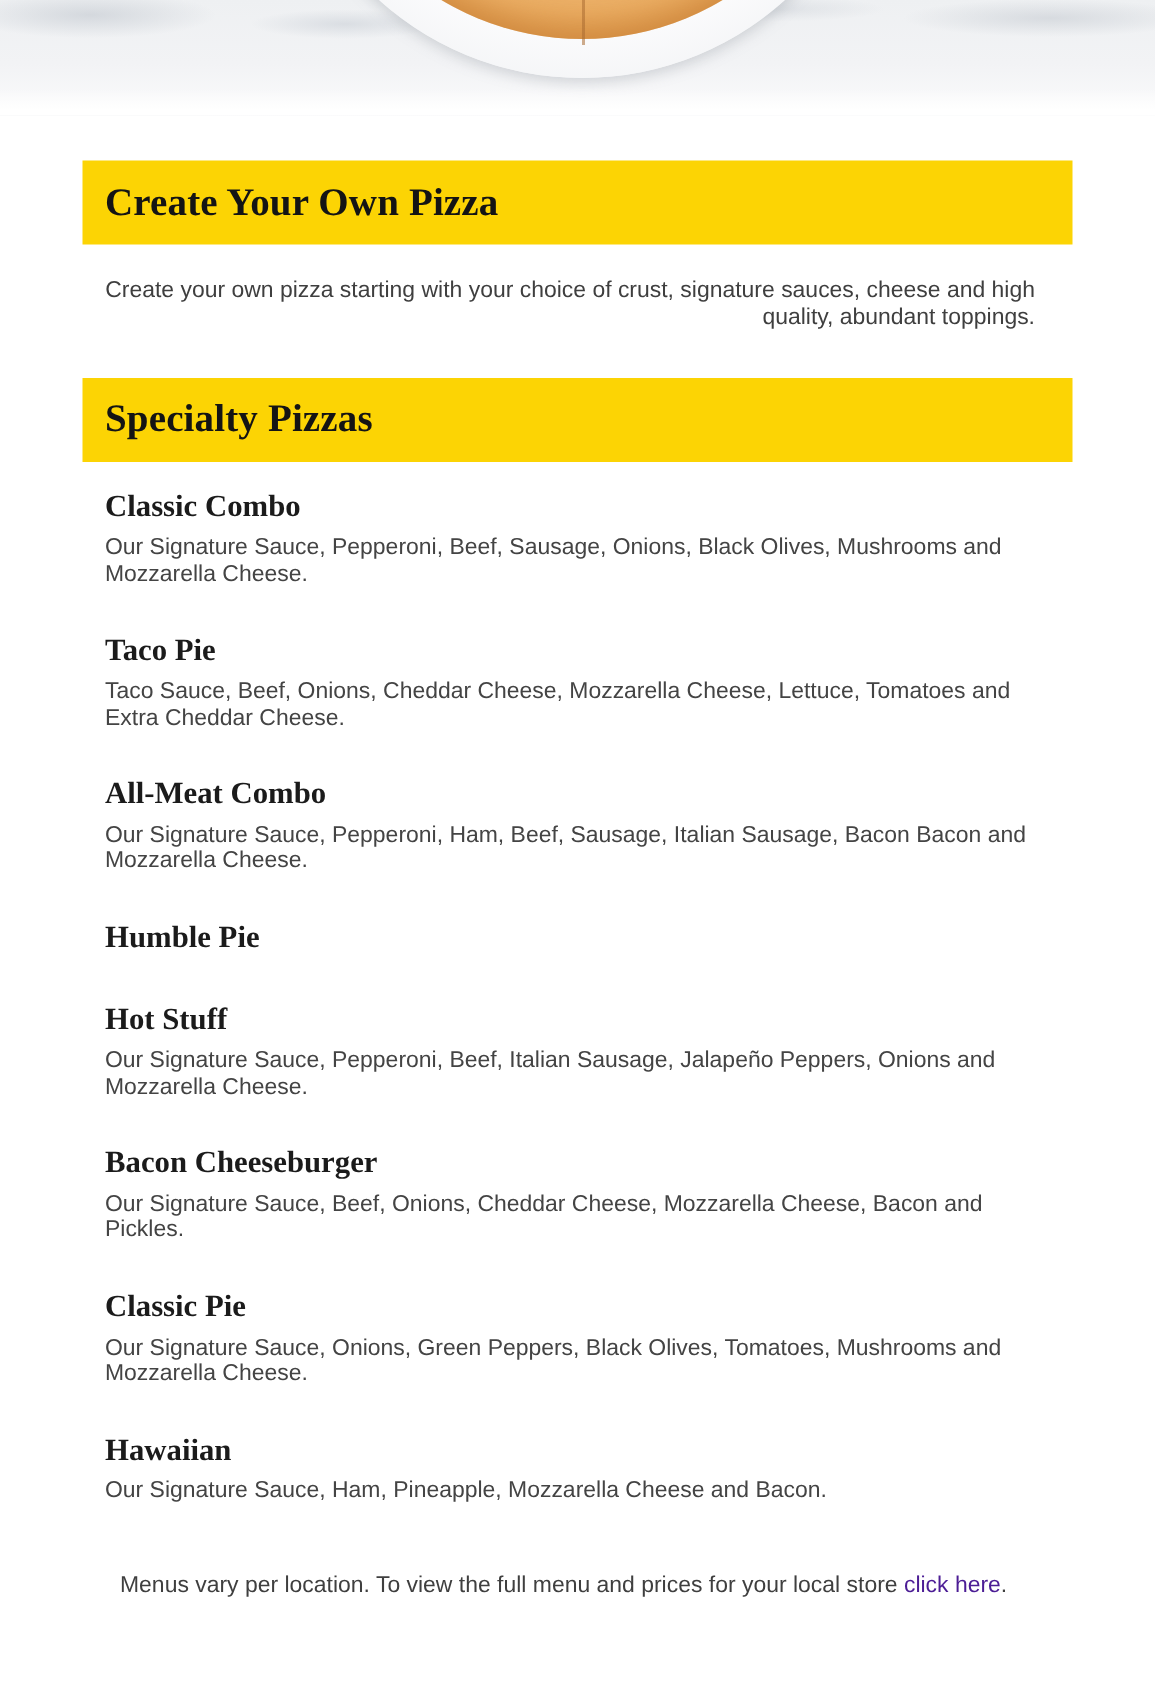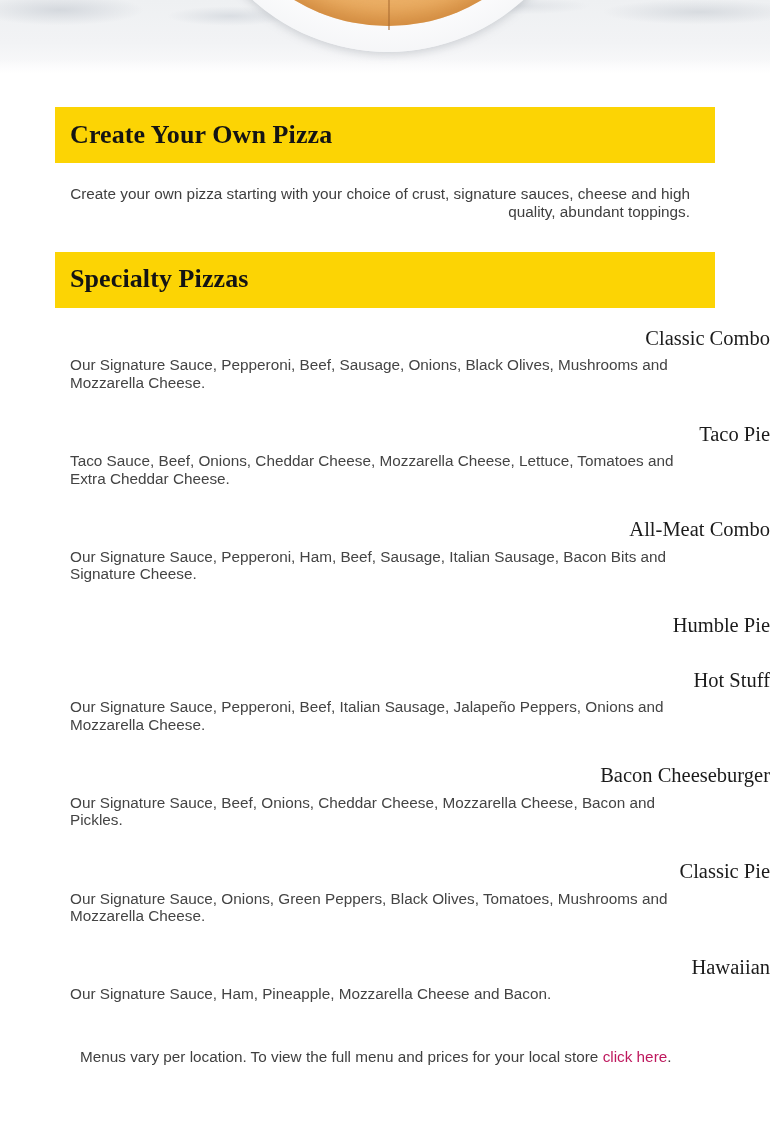--- a/index.html
+++ b/index.html
@@ -109,43 +109,42 @@
   .items {
     margin: 19px 0 0 0;
     padding: 0;
     list-style: none;
   }
   .item { margin: 0 0 31px 0; }
   .item:last-child { margin-bottom: 0; }
   .item h3 {
     margin: 0 0 6px 70px;
     font-family: "Liberation Serif", serif;
-    font-weight: normal;
+    font-weight: bold;
     font-size: 20.5px;
     line-height: 1.15;
     color: #1b1b1b;
-    text-align: right;
   }
   .item p {
     margin: 0 80px 0 70px;
     font-size: 15.3px;
     line-height: 1.15;
     color: #444444;
     max-width: 624px;
   }
 
   .footnote {
     margin: 45px 80px 0 80px;
     font-size: 15.3px;
     line-height: 1.2;
     color: #3f3f3f;
     max-width: 600px;
   }
   .footnote a {
-    color: #be185d;
+    color: #4c1d95;
     text-decoration: none;
   }
 </style>
 </head>
 <body>
 
 <div class="hero">
   <div class="hero-marble"></div>
   <div class="hero-plate"></div>
   <div class="hero-pizza"></div>
@@ -170,21 +169,21 @@
     <li class="item">
       <h3>Classic Combo</h3>
       <p>Our Signature Sauce, Pepperoni, Beef, Sausage, Onions, Black Olives, Mushrooms and Mozzarella Cheese.</p>
     </li>
     <li class="item">
       <h3>Taco Pie</h3>
       <p>Taco Sauce, Beef, Onions, Cheddar Cheese, Mozzarella Cheese, Lettuce, Tomatoes and Extra Cheddar Cheese.</p>
     </li>
     <li class="item">
       <h3>All-Meat Combo</h3>
-      <p>Our Signature Sauce, Pepperoni, Ham, Beef, Sausage, Italian Sausage, Bacon Bits and Signature Cheese.</p>
+      <p>Our Signature Sauce, Pepperoni, Ham, Beef, Sausage, Italian Sausage, Bacon Bacon and Mozzarella Cheese.</p>
     </li>
     <li class="item">
       <h3>Humble Pie</h3>
     </li>
     <li class="item">
       <h3>Hot Stuff</h3>
       <p>Our Signature Sauce, Pepperoni, Beef, Italian Sausage, Jalapeño Peppers, Onions and Mozzarella Cheese.</p>
     </li>
     <li class="item">
       <h3>Bacon Cheeseburger</h3>

